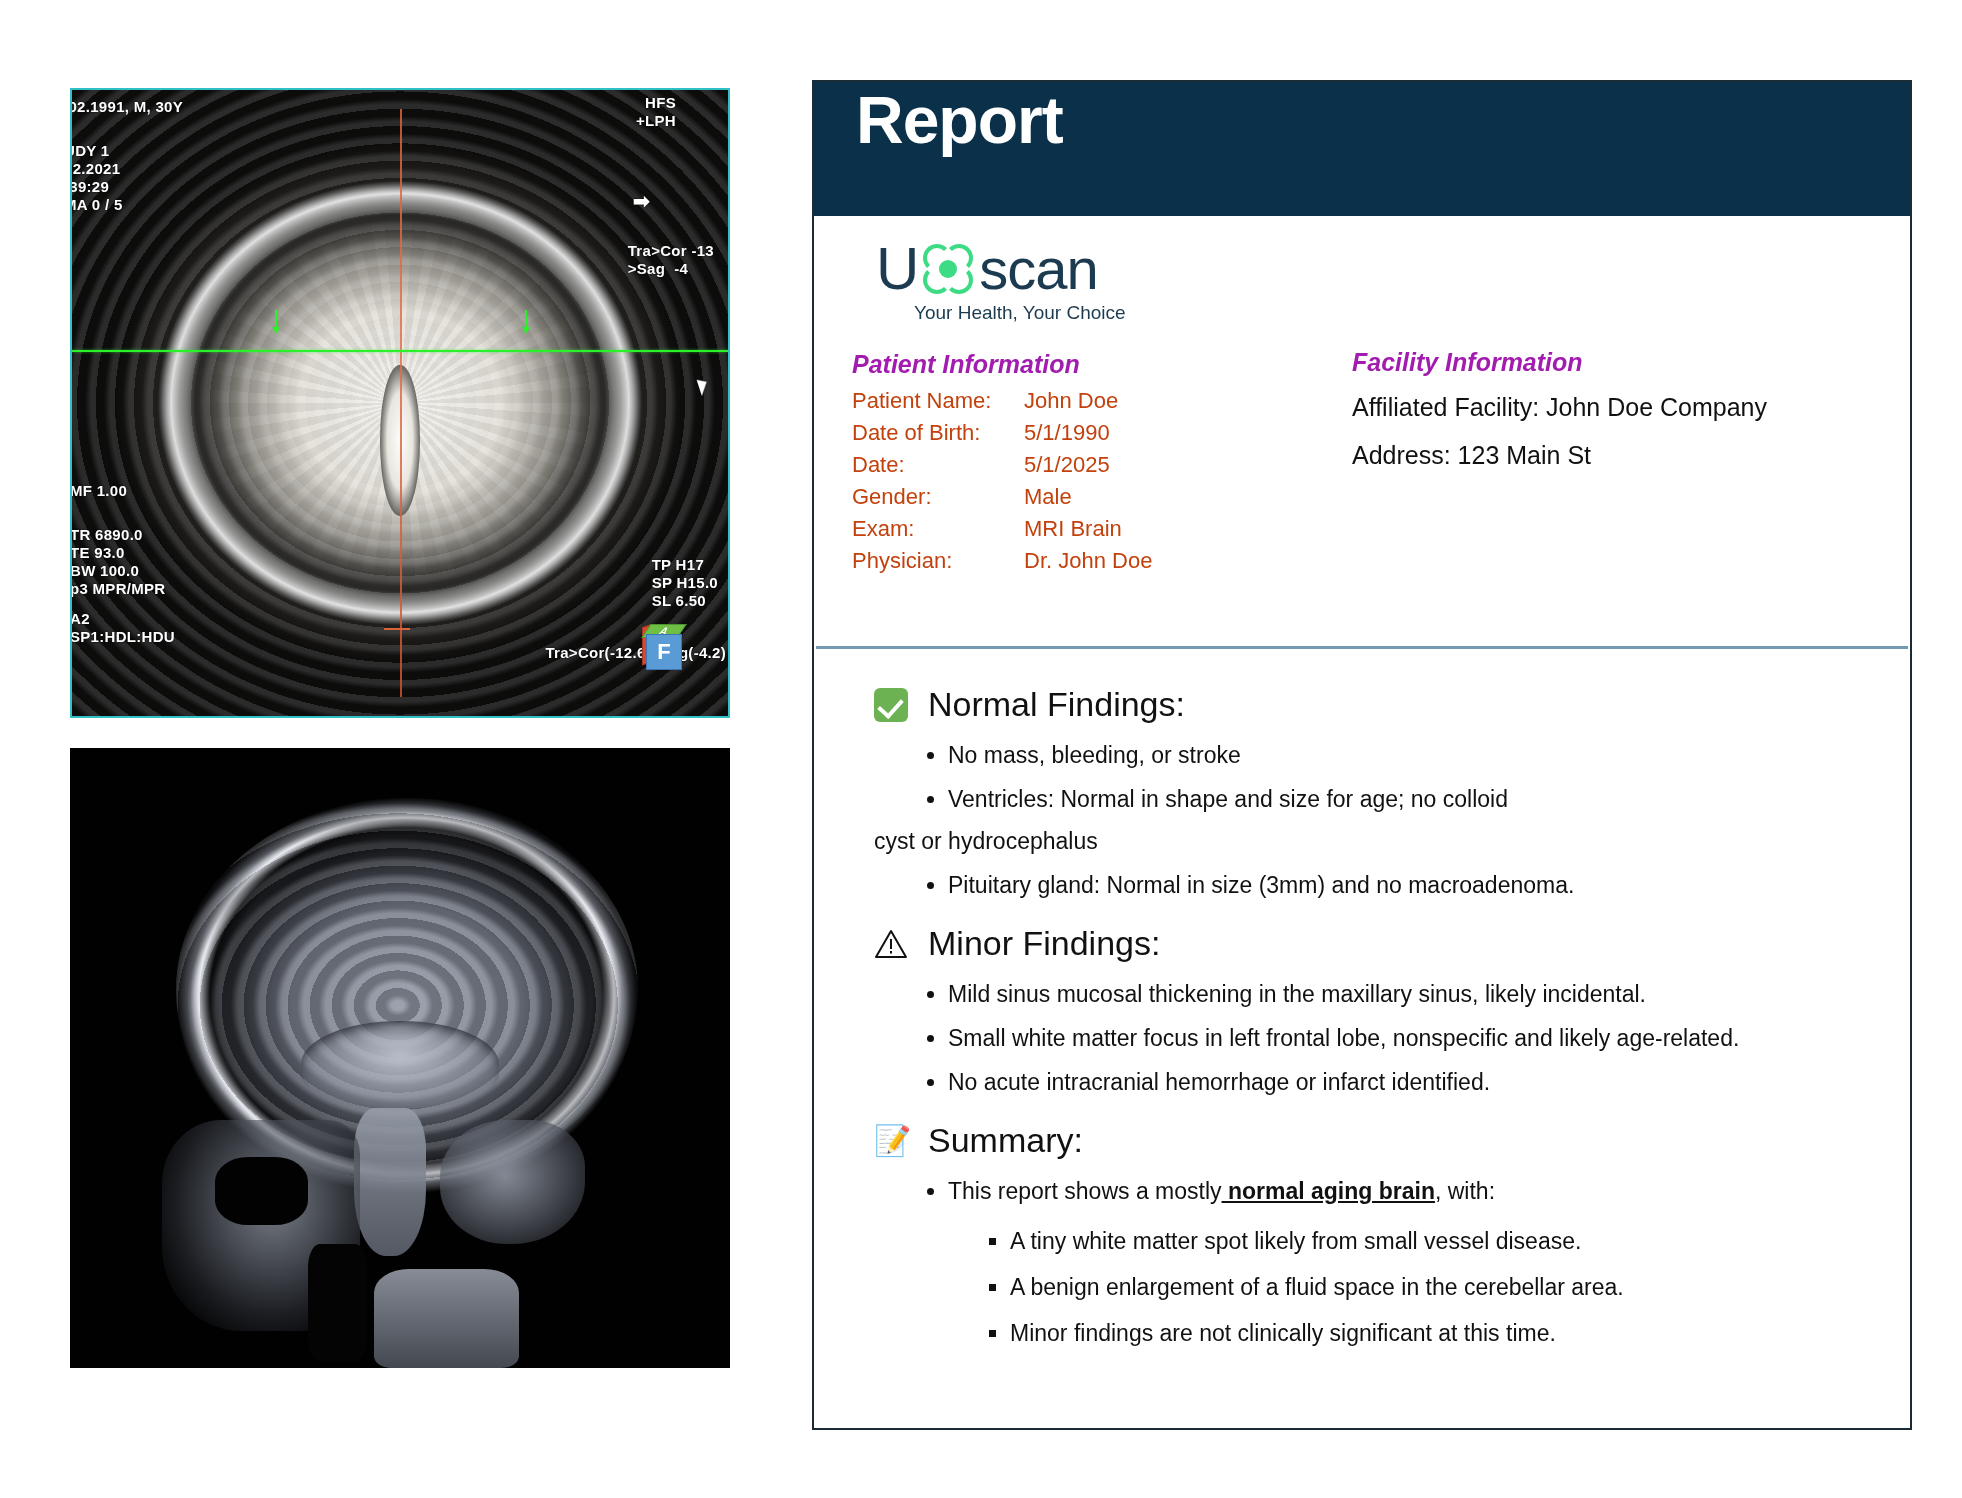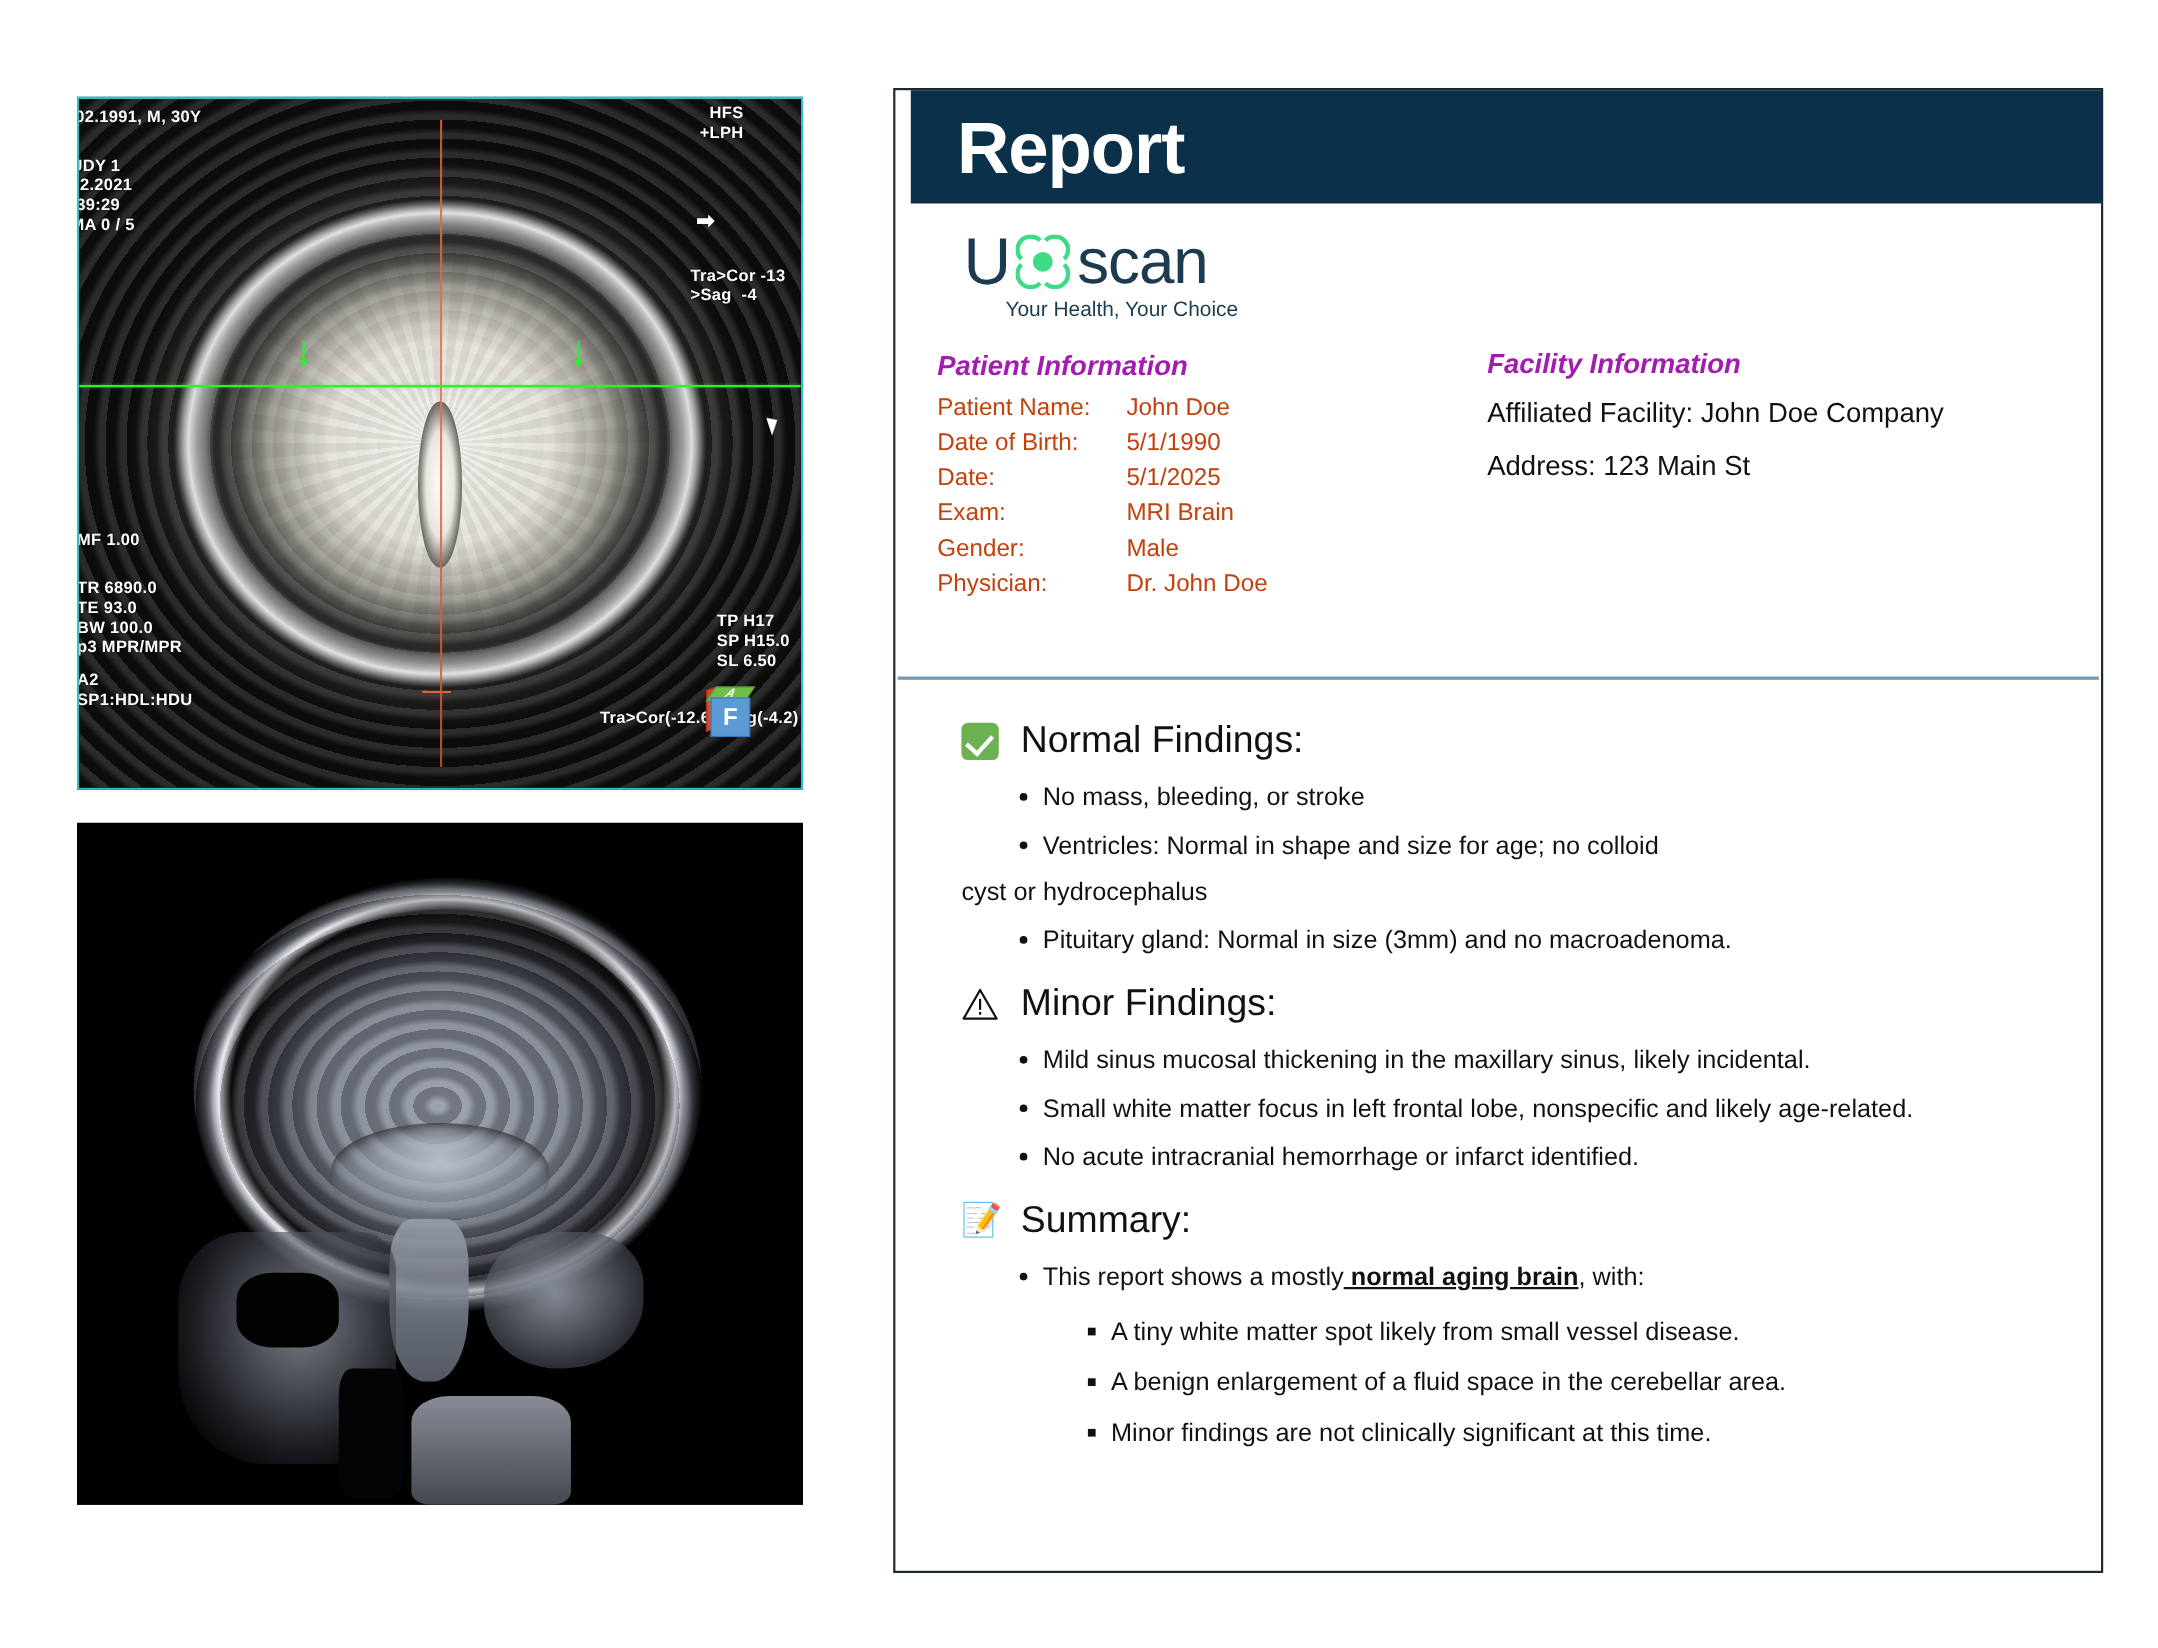--- a/index.html
+++ b/index.html
@@ -79,21 +79,21 @@
   .face-struct{position:absolute;left:14%;top:60%;width:30%;height:34%;border-radius:30% 16% 30% 40%;
       background:radial-gradient(ellipse at 56% 40%, rgba(140,146,158,0.85), rgba(48,52,60,0.55) 62%, rgba(0,0,0,0) 86%);}
   .sinus{position:absolute;left:22%;top:66%;width:14%;height:11%;border-radius:36%;background:#020202;}
   .airway{position:absolute;left:36%;top:80%;width:9%;height:19%;border-radius:20%;background:#040404;}
   .neck{position:absolute;left:46%;top:84%;width:22%;height:16%;border-radius:24% 24% 12% 12%;
       background:linear-gradient(180deg, rgba(158,164,176,0.85), rgba(96,102,114,0.7));}
 
   
   .report{position:absolute;left:812px;top:80px;width:1100px;height:1350px;background:#fff;
       border:2px solid #1b2b36;box-sizing:border-box;}
-  .rpt-header{height:103px;background:#0a3149;display:flex;align-items:center;padding:0 0 0 42px;margin-left:14px;}
+  .rpt-header{height:134px;background:#0a3149;display:flex;padding:0 0 0 42px;}
   .rpt-header h1{margin:0;color:#fff;font-size:66px;font-weight:bold;letter-spacing:-1px;font-family:"Liberation Sans",sans-serif;}
 
   .rpt-top{position:relative;padding:22px 38px 0 38px;height:430px;box-sizing:border-box;}
   .brandrow{display:flex;justify-content:space-between;}
   .brandcol{width:470px;}
   .faccol{width:520px;padding-top:110px;}
 
   .logo{display:flex;align-items:center;gap:2px;height:62px;margin-left:24px;}
   .logo-u{font-size:60px;line-height:56px;color:#1d3b50;font-weight:300;font-family:"Liberation Sans",sans-serif;letter-spacing:-2px;}
   .logo-scan{font-size:58px;line-height:56px;color:#1d3b50;font-weight:400;font-family:"Liberation Sans",sans-serif;letter-spacing:-1px;}
@@ -227,26 +227,26 @@
           </div>
           <div class="kv">
             <span class="k">Date of Birth:</span>
             <span class="v">5/1/1990</span>
           </div>
           <div class="kv">
             <span class="k">Date:</span>
             <span class="v">5/1/2025</span>
           </div>
           <div class="kv">
+            <span class="k">Gender:</span>
+            <span class="v">Male</span>
+          </div>
+          <div class="kv">
             <span class="k">Exam:</span>
             <span class="v">MRI Brain</span>
-          </div>
-          <div class="kv">
-            <span class="k">Gender:</span>
-            <span class="v">Male</span>
           </div>
           <div class="kv">
             <span class="k">Physician:</span>
             <span class="v">Dr. John Doe</span>
           </div>
         </div>
 
         <div class="faccol">
           <div class="sec-title" style="margin-top:0">Facility Information</div>
           <div class="facline">Affiliated Facility: John Doe Company</div>

